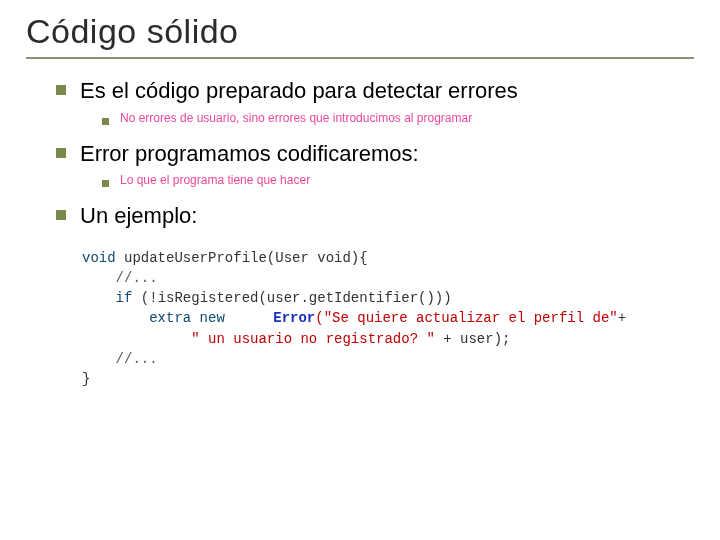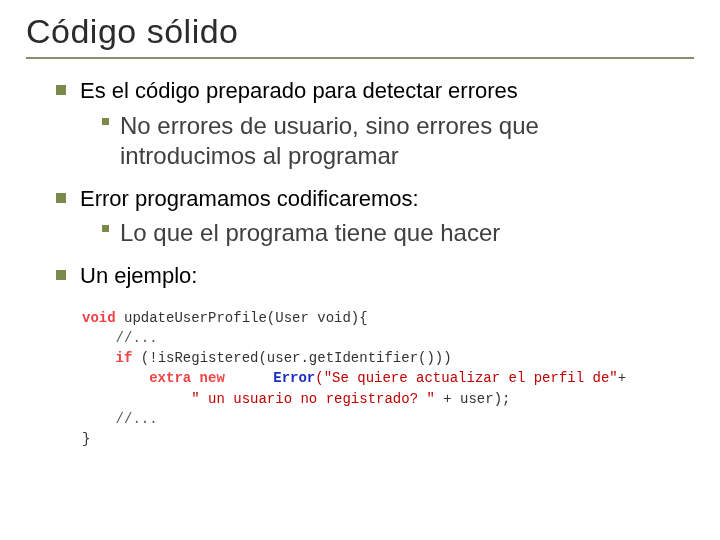--- a/index.html
+++ b/index.html
@@ -54,42 +54,42 @@
   }
   ul.level2 {
     list-style: none;
     margin: 6px 0 4px 0;
     padding: 0 0 0 18px;
   }
   ul.level2 > li {
     position: relative;
     padding-left: 22px;
     margin: 3px 0;
-    font-size: 24px;
+    font-size: 12px;
     line-height: 1.25;
-    color: #404040;
+    color: #ec4899;
   }
   ul.level2 > li::before {
     content: "";
     position: absolute;
     left: 4px;
     top: 7px;
     width: 7px;
     height: 7px;
     background: #7a8a4a;
   }
   .code-block {
     margin: 6px 0 0 56px;
     font-family: "Courier New", Courier, monospace;
     font-size: 14px;
     line-height: 1.45;
     white-space: pre;
     color: #333;
   }
-  .kw   { color: #ef4444; font-weight: bold; }
+  .kw   { color: #0c4a6e; font-weight: normal; }
   .cls  { color: #1a2fbf; font-weight: bold; margin-left: 40px; }
   .cmt  { color: #5a5a5a; }
   .str  { color: #c00000; }
   .plain{ color: #333; }
 </style>
 </head>
 <body>
 
 <div class="slide">
 

